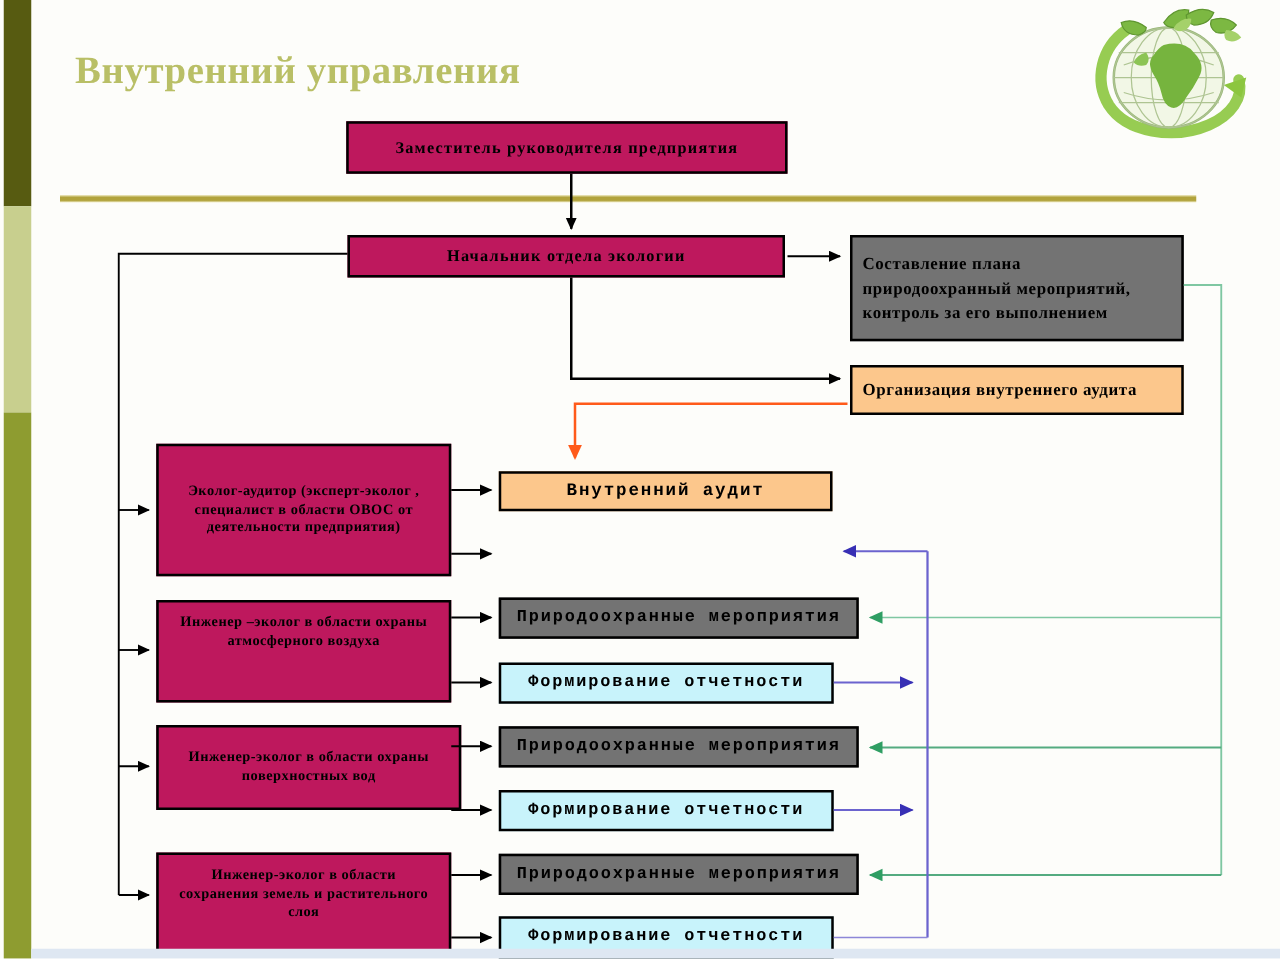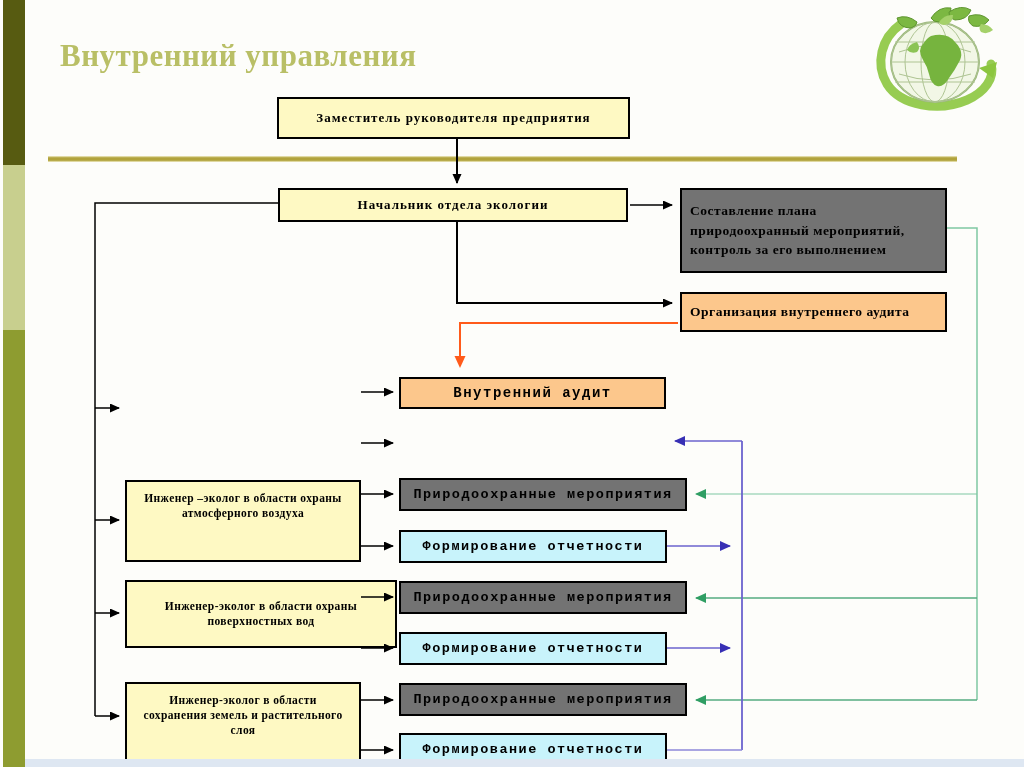--- a/index.html
+++ b/index.html
@@ -26,36 +26,36 @@
   .logo{position:absolute; left:873px; top:2px; width:132px; height:112px;}
 
   
   .node{
     position:absolute; box-sizing:border-box; border:2px solid #000;
     display:flex; align-items:center; justify-content:center; text-align:center;
     font-weight:bold; color:#000; z-index:3; line-height:1.3;
   }
   .serif{font-family:"Liberation Serif","DejaVu Serif",serif; letter-spacing:1px;}
   .sans{font-family:Liberation Mono, monospace; letter-spacing:1.5px; line-height:1.18;}
-  .gray{background:#fef9c3;}
+  .gray{background:#be185d;}
   .green{background:#737373;}
   .cyan{background:#c8f3fb;}
   .orange{background:#fcc78c;}
   .leftalign{justify-content:flex-start; text-align:left; padding:4px 8px; letter-spacing:.5px; line-height:1.45;}
   .topalign{align-items:flex-start; padding-top:7px;}
 
   .n-deputy {left:277px; top:97px;  width:353px; height:42px; font-size:13px;}
   .n-head   {left:278px; top:188px; width:350px; height:34px; font-size:13px;}
   .n-plan   {left:680px; top:188px; width:267px; height:85px; font-size:13.5px;}
   .n-org    {left:680px; top:292px; width:267px; height:40px; font-size:13.5px;}
   .n-audit  {left:399px; top:377px; width:267px; height:32px; font-size:14px;}
   .n-ecorep {left:399px; top:425px; width:267px; height:34px; font-size:13px; letter-spacing:1px;}
   .n-g1{left:125px; top:355px; width:236px; height:106px; font-size:11.5px; letter-spacing:.4px;}
   .n-g2{left:125px; top:480px; width:236px; height:82px;  font-size:11.5px; letter-spacing:.4px;}
-  .n-g3{left:125px; top:580px; width:272px; height:68px;  font-size:11.5px; letter-spacing:.4px;}
+  .n-g3{left:125px; top:580px; width:244px; height:68px;  font-size:11.5px; letter-spacing:.4px;}
   .n-g4{left:125px; top:682px; width:236px; height:83px;  font-size:11.5px; letter-spacing:.4px;}
   .n-green1{left:399px; top:478px; width:288px; height:33px; font-size:13.5px;}
   .n-cyan1 {left:399px; top:530px; width:268px; height:33px; font-size:13.5px;}
   .n-green2{left:399px; top:581px; width:288px; height:33px; font-size:13.5px;}
   .n-cyan2 {left:399px; top:632px; width:268px; height:33px; font-size:13.5px;}
   .n-green3{left:399px; top:683px; width:288px; height:33px; font-size:13.5px;}
   .n-cyan3 {left:399px; top:733px; width:268px; height:34px; font-size:13.5px;}
 
   .connectors{position:absolute; left:0; top:0; z-index:4; pointer-events:none;}
   .bottom-strip{position:absolute; left:25px; top:759px; width:999px; height:8px; background:#dee7f2; z-index:6;}
@@ -111,20 +111,23 @@
   <div class="node green serif leftalign n-plan">
     <div>Составление плана природоохранный мероприятий, контроль за его выполнением</div>
   </div>
   <div class="node orange serif leftalign n-org">
     <div>Организация внутреннего аудита</div>
   </div>
   <div class="node orange sans n-audit">
     <div class="inner-pad">Внутренний аудит</div>
   </div>
 
+  <div class="node gray serif n-g1">
+    <div class="inner-pad">Эколог-аудитор (эксперт-эколог , специалист в области ОВОС от деятельности предприятия)</div>
+  </div>
   <div class="node gray serif topalign n-g2">
     <div class="inner-pad">Инженер –эколог в области охраны атмосферного воздуха</div>
   </div>
   <div class="node gray serif n-g3">
     <div class="inner-pad">Инженер-эколог в области охраны поверхностных вод</div>
   </div>
   <div class="node gray serif topalign n-g4">
     <div class="inner-pad">Инженер-эколог в области сохранения земель и растительного слоя</div>
   </div>
 

